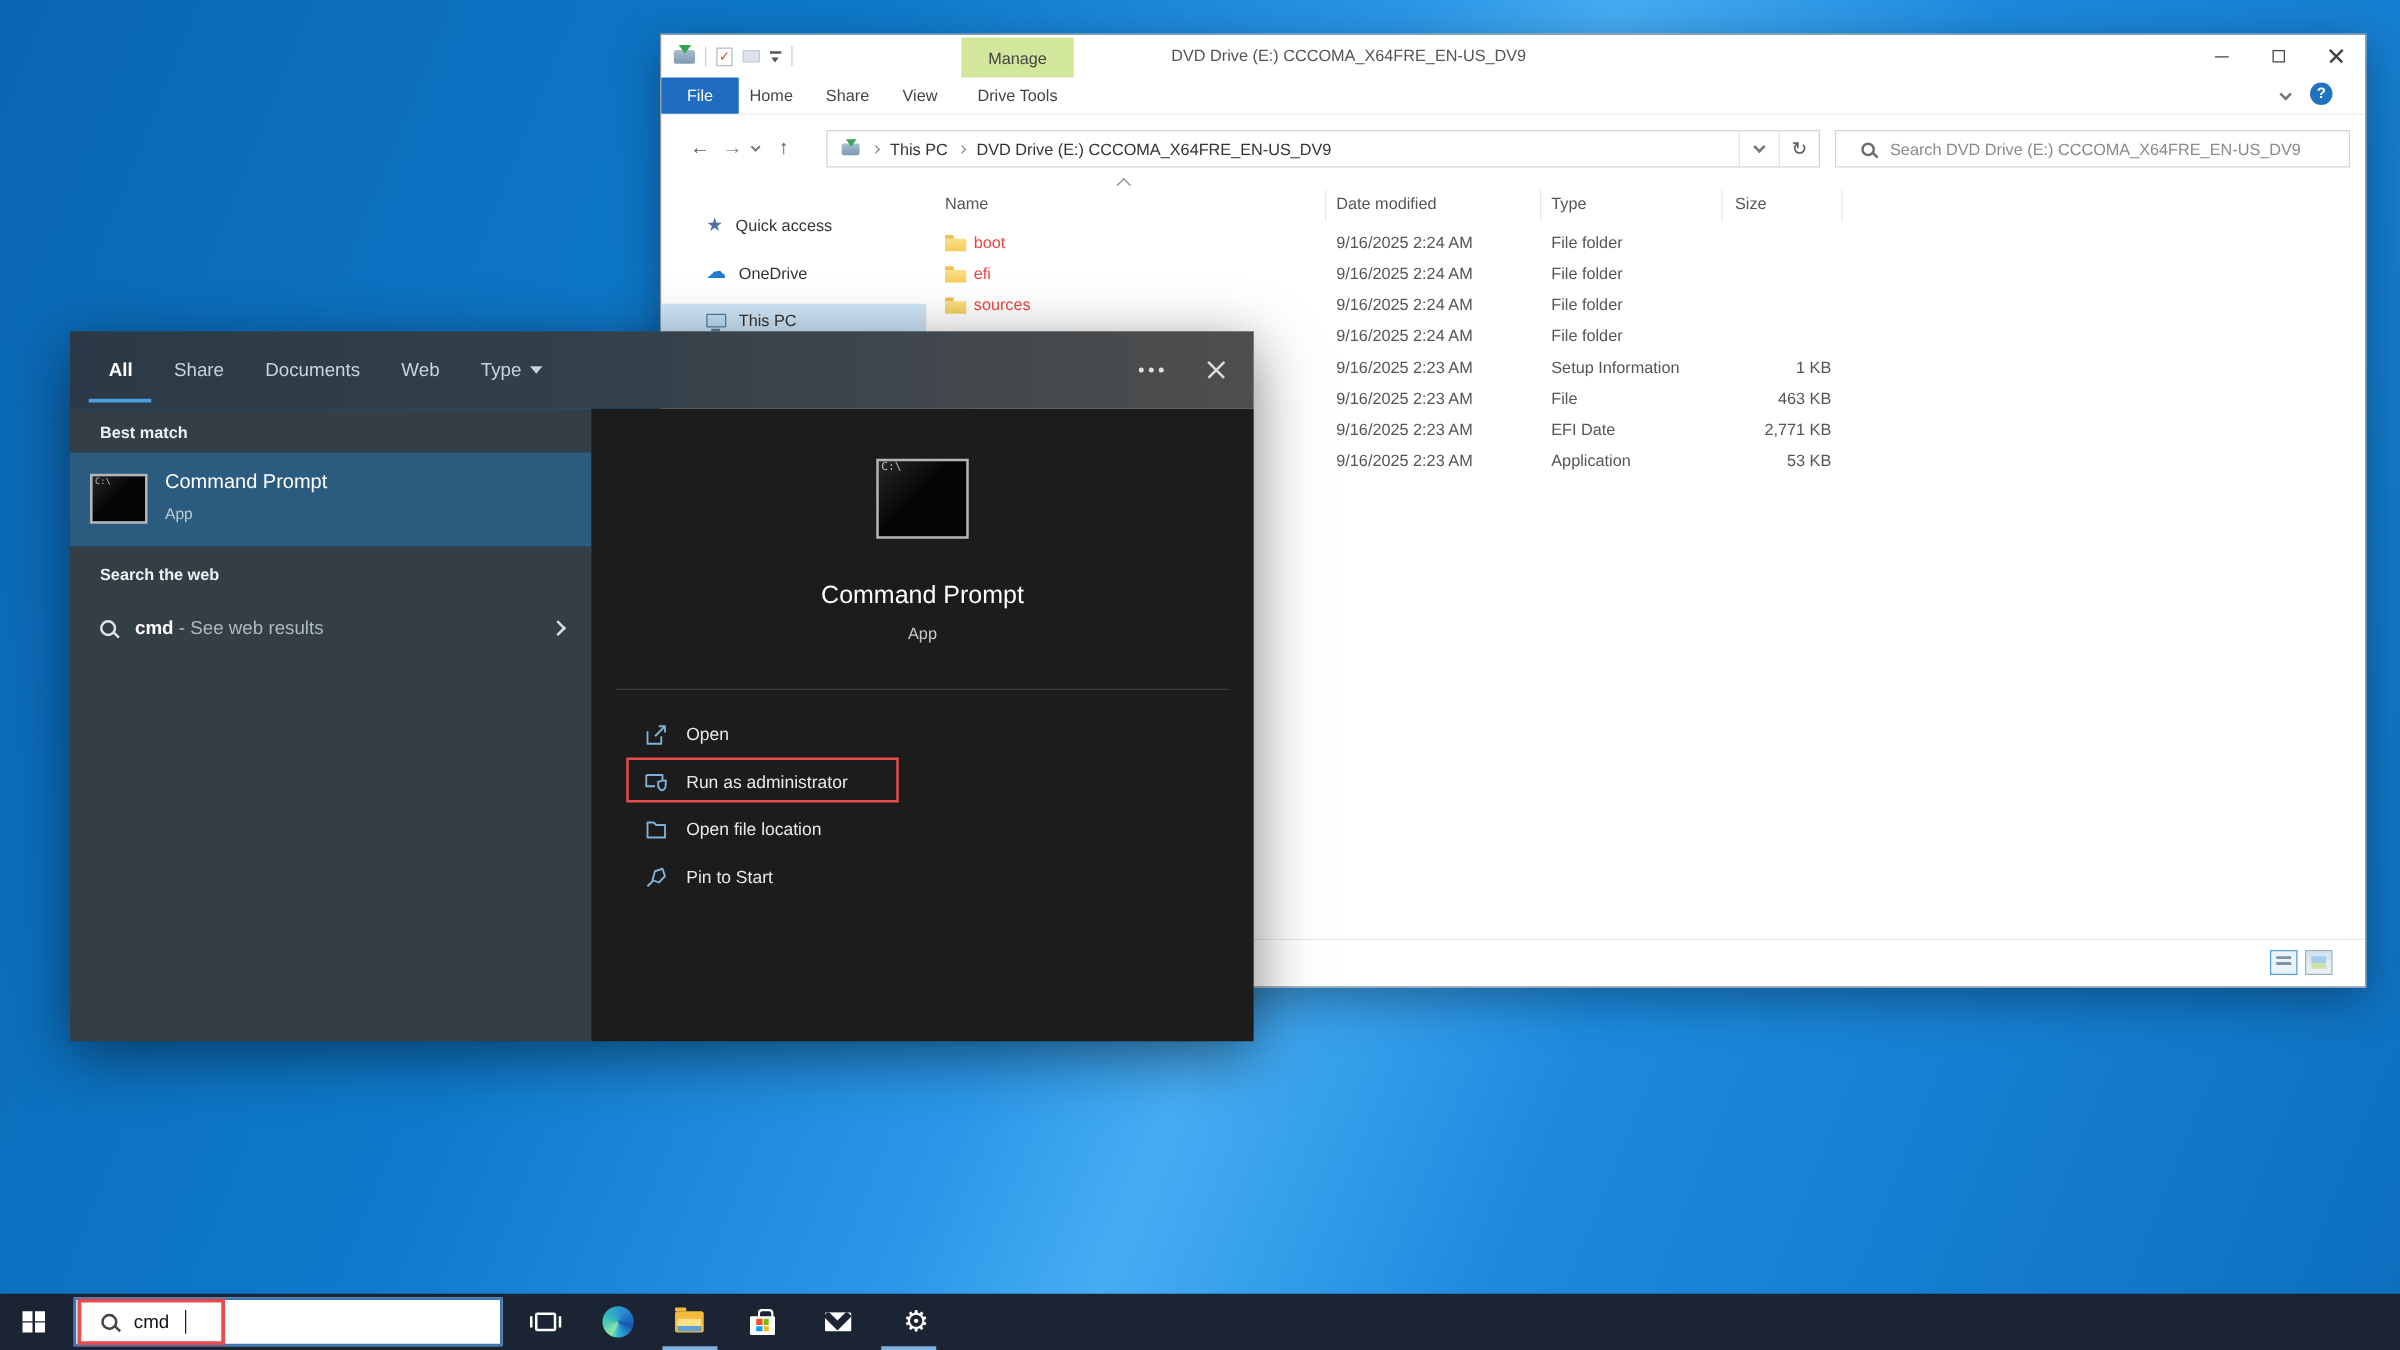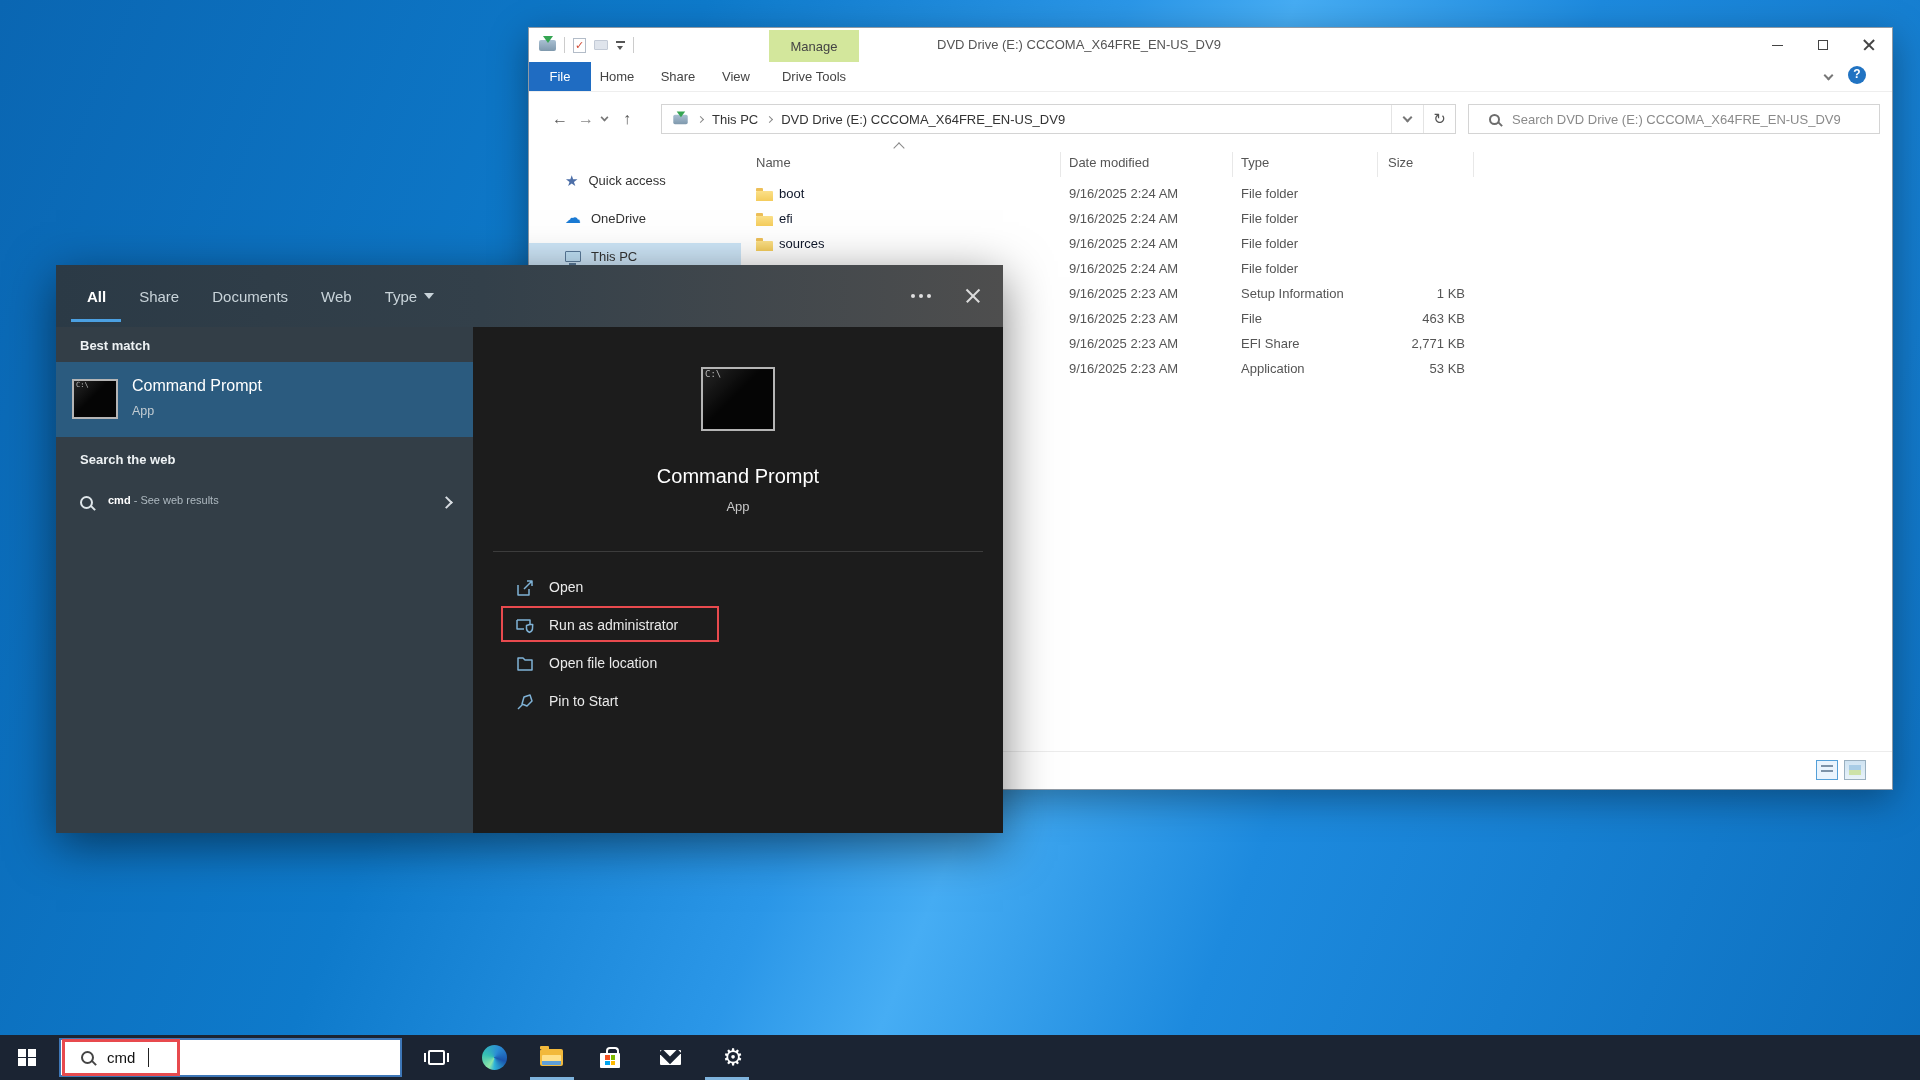--- a/index.html
+++ b/index.html
@@ -65,21 +65,21 @@
   .sort-caret { position:absolute; left:366px; top:116px; width:8px; height:8px; border-right:1.6px solid #888; border-bottom:1.6px solid #888; transform:rotate(-135deg); }
   .fileheader { position:absolute; left:212px; top:124px; height:25px; display:flex; color:#555; }
   .hcell { border-right:1px solid #e8e8e8; padding-top:3px; }
   .hc-name { width:320px; padding-left:15px; }
   .hc-date { width:172px; padding-left:8px; }
   .hc-type { width:145px; padding-left:8px; }
   .hc-size { width:96px;  padding-left:10px; }
   .filelist { position:absolute; left:212px; top:153px; }
   .frow { display:flex; height:25px; align-items:center; color:#555; }
   .fc { overflow:hidden; white-space:nowrap; }
-  .fc-name { width:320px; padding-left:38px; position:relative; color:#0f172a; }
+  .fc-name { width:320px; padding-left:38px; position:relative; color:#ef4444; }
   .fc-date { width:172px; padding-left:8px; }
   .fc-type { width:145px; padding-left:8px; }
   .fc-size { width:96px; padding-right:9px; text-align:right; }
   .folder-ico { position:absolute; left:15px; top:5px; width:17px; height:13px; border-radius:1px; background:linear-gradient(#fbe089,#f2c64e); }
   .folder-ico::before { content:""; position:absolute; left:0; top:-3px; width:7px; height:3px; background:#edbf58; border-radius:1px 1px 0 0; }
 
   .statusbar { position:absolute; left:0; bottom:0; width:100%; height:38px; border-top:1px solid #ececec; }
   .view-toggles { position:absolute; right:26px; top:8px; display:flex; gap:6px; }
   .vt { width:22px; height:20px; position:relative; }
   .vt-details { border:1px solid #55a0d8; background:#eaf4fd; }
@@ -107,21 +107,21 @@
   .best-item { position:absolute; left:0; top:35px; width:100%; height:75px; background:#2b5b7f; }
   .cmd-ico { position:relative; background:linear-gradient(135deg,#262626 0%,#050505 45%); border:2px solid #b5b5b5; }
   .cmd-ico::after { content:"C:\\"; position:absolute; left:2px; top:0px; color:#b9b9b9; font-family:"DejaVu Sans Mono",monospace; }
   .cmd-small { position:absolute; left:16px; top:17px; width:46px; height:40px; }
   .cmd-small::after { font-size:7px; }
   .best-title { position:absolute; left:76px; top:15px; font-size:16px; color:#fff; }
   .best-sub { position:absolute; left:76px; top:42px; font-size:12.5px; color:#c2ccd2; }
   .web-item { position:absolute; left:0; top:150px; width:100%; height:55px; }
   .web-mag { position:absolute; left:24px; top:19px; width:13px; height:13px; border-color:#dfe6ea; }
   .web-mag::after { background:#dfe6ea; }
-  .web-text { position:absolute; left:52px; top:17px; font-size:11px; color:#fff; }
+  .web-text { position:absolute; left:52px; top:17px; font-size:15px; color:#fff; }
   .web-text .q { font-weight:bold; }
   .web-text .sfx { color:#aeb9c0; }
   .web-chev { position:absolute; right:22px; top:21px; width:9px; height:9px; border-right:2px solid #d8dde2; border-bottom:2px solid #d8dde2; transform:rotate(-45deg); }
 
   .fly-right { position:absolute; left:417px; top:62px; width:530px; bottom:0; background:#1c1c1c; }
   .cmd-big { position:absolute; left:228px; top:40px; width:74px; height:64px; }
   .cmd-big::after { font-size:9px; }
   .prev-title { position:absolute; left:0; top:138px; width:100%; text-align:center; font-size:20px; color:#fff; }
   .prev-sub { position:absolute; left:0; top:172px; width:100%; text-align:center; font-size:13px; color:#c8c8c8; }
   .fly-divider { position:absolute; left:20px; right:20px; top:224px; height:1px; background:#3c3c3c; }
@@ -284,21 +284,21 @@
       </div>
       <div class="frow">
         <span class="fc fc-name"><span></span></span>
         <span class="fc fc-date">9/16/2025 2:23 AM</span>
         <span class="fc fc-type">File</span>
         <span class="fc fc-size">463 KB</span>
       </div>
       <div class="frow">
         <span class="fc fc-name"><span></span></span>
         <span class="fc fc-date">9/16/2025 2:23 AM</span>
-        <span class="fc fc-type">EFI Share</span>
+        <span class="fc fc-type">EFI Date</span>
         <span class="fc fc-size">2,771 KB</span>
       </div>
       <div class="frow">
         <span class="fc fc-name"><span></span></span>
         <span class="fc fc-date">9/16/2025 2:23 AM</span>
         <span class="fc fc-type">Application</span>
         <span class="fc fc-size">53 KB</span>
       </div>
     </div>
 

